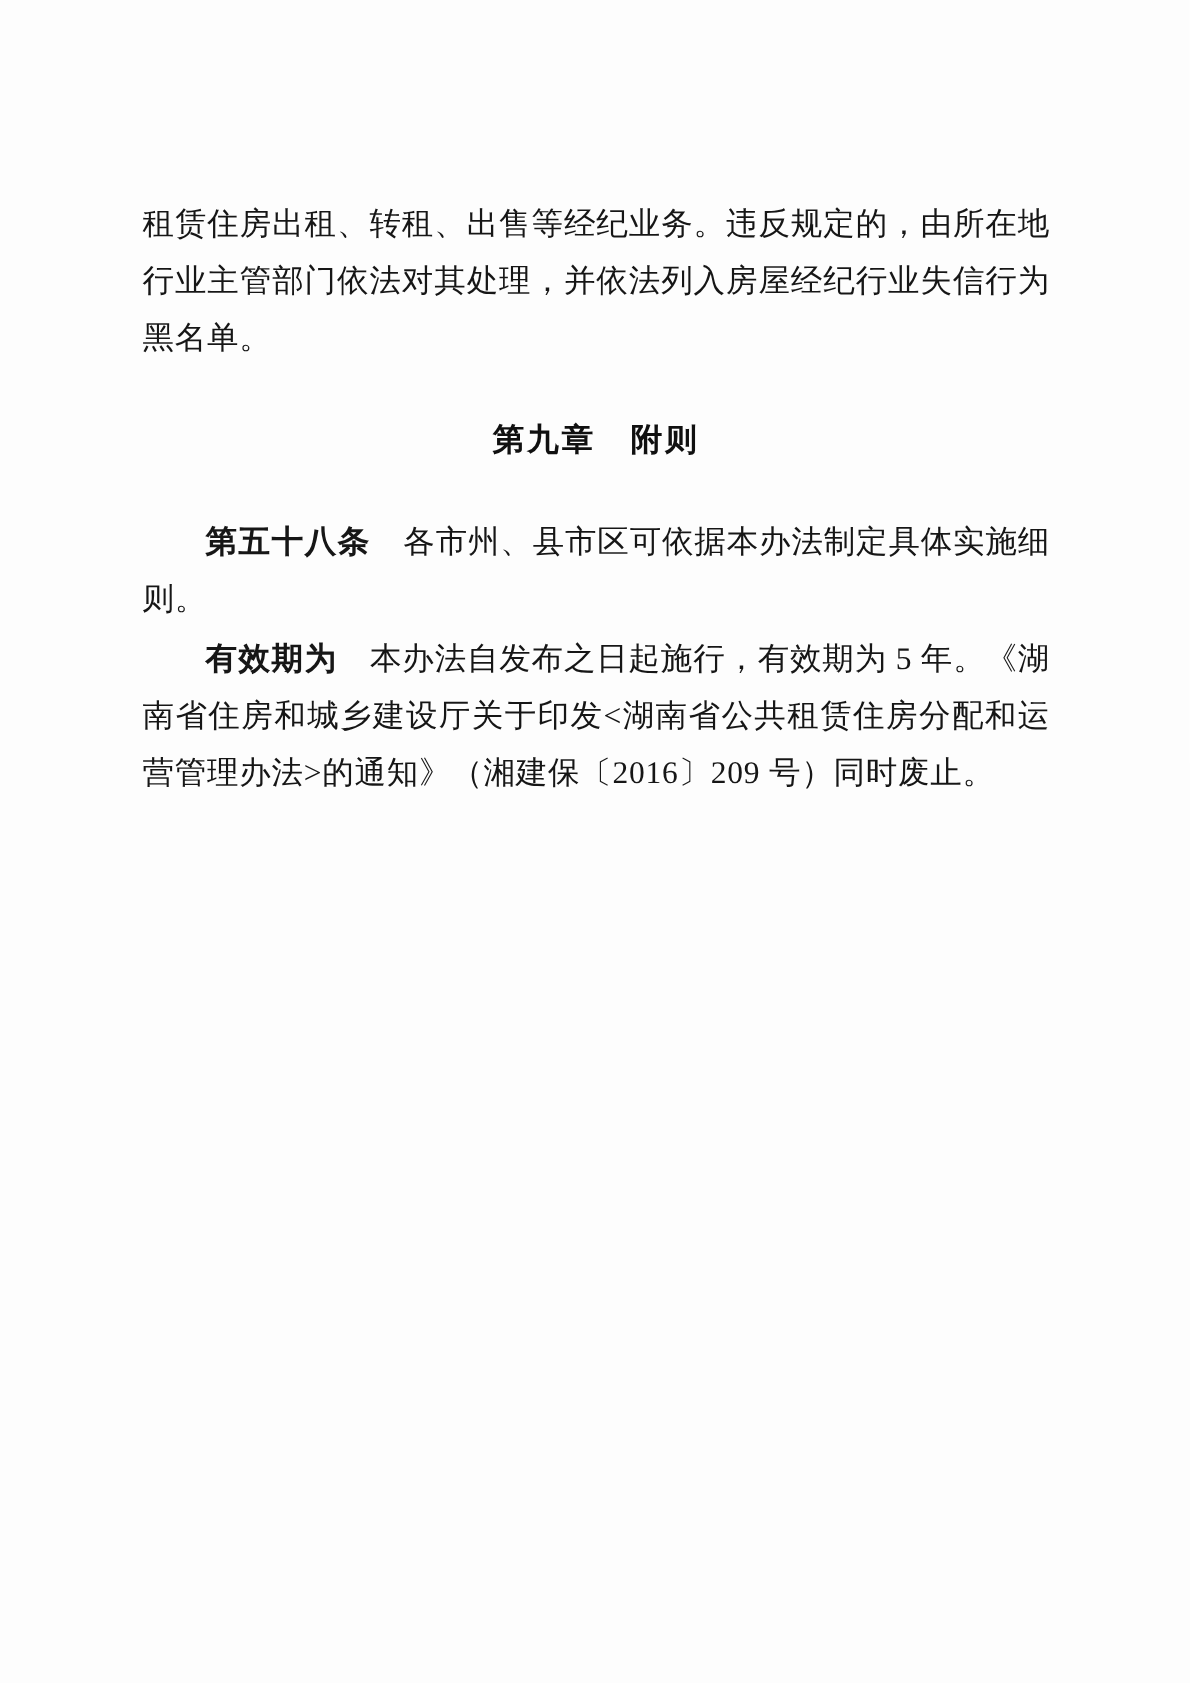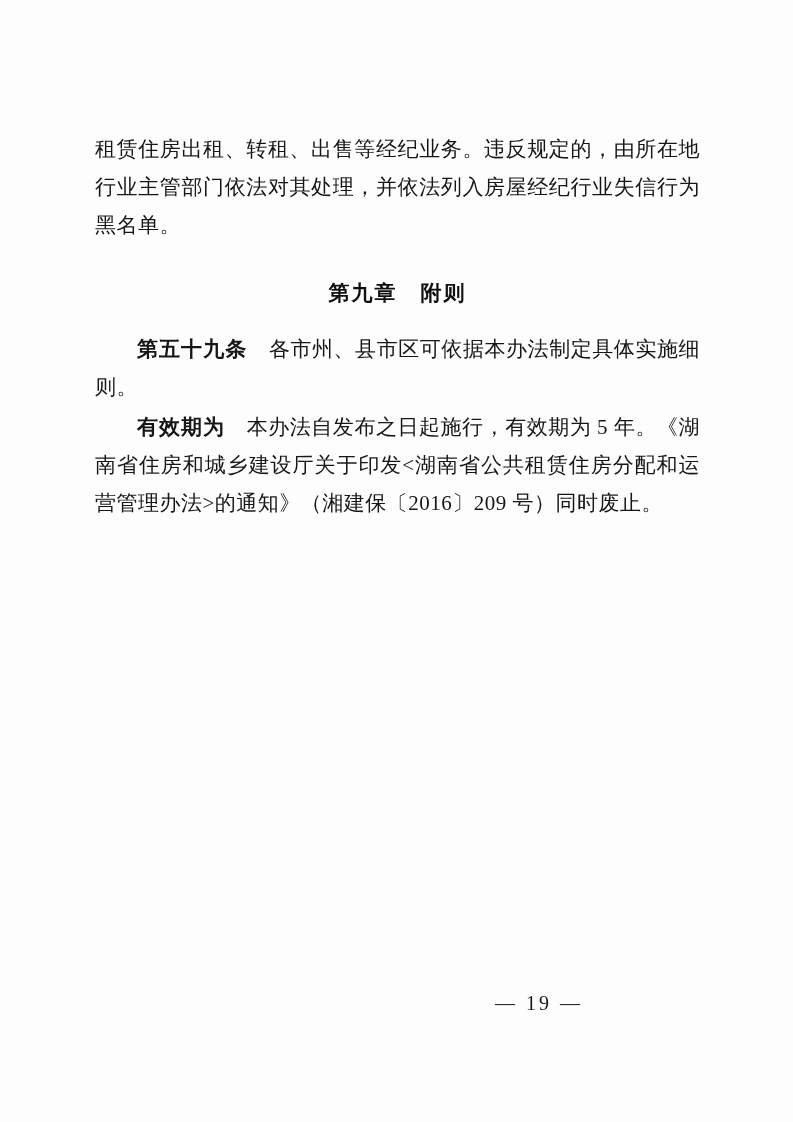--- a/index.html
+++ b/index.html
@@ -41,21 +41,21 @@
   }
   .para.indent {
     text-indent: 42px;
   }
   .chapter-heading {
     font-size: 21px;
     line-height: 38px;
     text-align: center;
     font-weight: bold;
     letter-spacing: 2px;
-    margin: 22px 0 18px 0;
+    margin: 22px 0 30px 0;
     color: #101010;
   }
   .art-num {
     font-weight: bold;
     letter-spacing: 1px;
   }
   .spacer-sm { height: 6px; }
   .footer {
     position: absolute;
     left: 0;
@@ -79,23 +79,20 @@
 <div class="page">
 
   <div class="content">
 
     <p class="para">租赁住房出租、转租、出售等经纪业务。违反规定的，由所在地行业主管部门依法对其处理，并依法列入房屋经纪行业失信行为黑名单。</p>
 
     <div class="spacer-sm"></div>
 
     <h2 class="chapter-heading">第九章　附则</h2>
 
-    <p class="para indent"><span class="art-num">第五十九条</span>　<span>各市州、县市区可依据本办法制定具体实施细则。</span></p>
+    <p class="para indent"><span class="art-num">第五十八条</span>　<span>各市州、县市区可依据本办法制定具体实施细则。</span></p>
 
     <p class="para indent"><span class="art-num">有效期为</span>　<span>本办法自发布之日起施行，有效期为 5 年。《湖南省住房和城乡建设厅关于印发&lt;湖南省公共租赁住房分配和运营管理办法&gt;的通知》（湘建保〔2016〕209 号）同时废止。</span></p>
 
   </div>
 
-  <div class="footer">
-    <span class="page-number">— 19 —</span>
-  </div>
 
 </div>
 
 </body></html>

